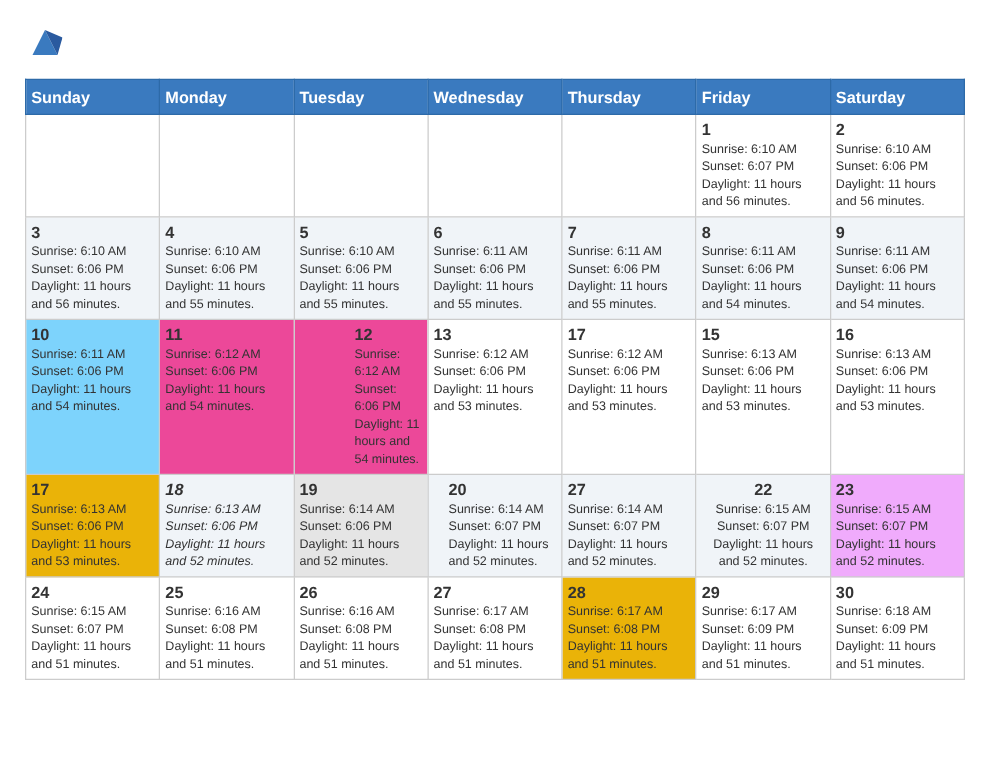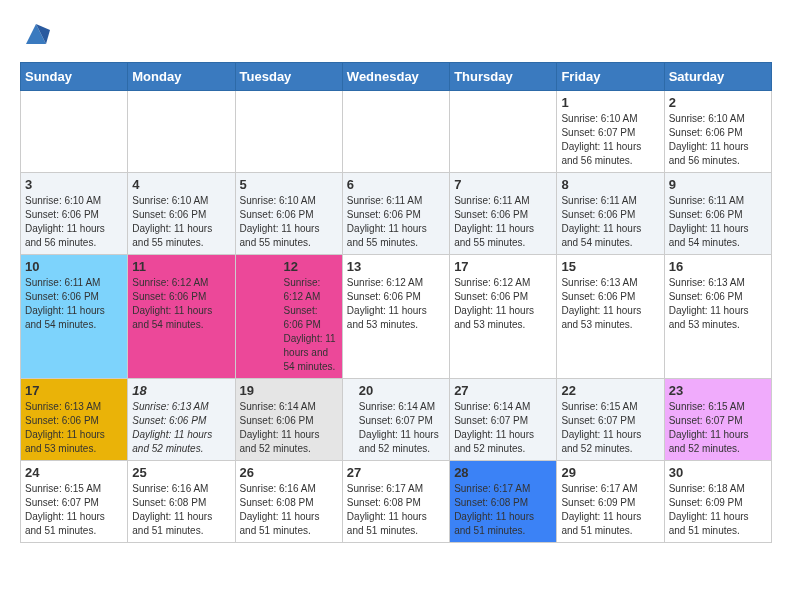--- a/index.html
+++ b/index.html
@@ -218,21 +218,21 @@
           <div class="day-info">Sunrise: 6:14 AM<br>Sunset: 6:06 PM<br>Daylight: 11 hours and 52 minutes.</div>
         </td>
         <td style="background: rgb(240, 244, 248); padding-left: 16px;">
           <span class="day-num">20</span>
           <div class="day-info">Sunrise: 6:14 AM<br>Sunset: 6:07 PM<br>Daylight: 11 hours and 52 minutes.</div>
         </td>
         <td style="background: rgb(240, 244, 248);">
           <span class="day-num">27</span>
           <div class="day-info">Sunrise: 6:14 AM<br>Sunset: 6:07 PM<br>Daylight: 11 hours and 52 minutes.</div>
         </td>
-        <td style="background: rgb(240, 244, 248);">
+        <td style="background: rgb(240, 244, 248); text-align: center;">
           <span class="day-num">22</span>
           <div class="day-info">Sunrise: 6:15 AM<br>Sunset: 6:07 PM<br>Daylight: 11 hours and 52 minutes.</div>
         </td>
         <td style="background: #f0abfc;">
           <span class="day-num">23</span>
           <div class="day-info">Sunrise: 6:15 AM<br>Sunset: 6:07 PM<br>Daylight: 11 hours and 52 minutes.</div>
         </td>
       </tr>
       <tr>
         <td style="background: rgb(255, 255, 255);">
@@ -244,21 +244,21 @@
           <div class="day-info">Sunrise: 6:16 AM<br>Sunset: 6:08 PM<br>Daylight: 11 hours and 51 minutes.</div>
         </td>
         <td style="background: rgb(255, 255, 255);">
           <span class="day-num">26</span>
           <div class="day-info">Sunrise: 6:16 AM<br>Sunset: 6:08 PM<br>Daylight: 11 hours and 51 minutes.</div>
         </td>
         <td style="background: rgb(255, 255, 255);">
           <span class="day-num">27</span>
           <div class="day-info">Sunrise: 6:17 AM<br>Sunset: 6:08 PM<br>Daylight: 11 hours and 51 minutes.</div>
         </td>
-        <td style="background: #3b82f6;">
+        <td style="background: #eab308;">
           <span class="day-num">28</span>
           <div class="day-info">Sunrise: 6:17 AM<br>Sunset: 6:08 PM<br>Daylight: 11 hours and 51 minutes.</div>
         </td>
         <td style="background: rgb(255, 255, 255); margin-top: 32px;">
           <span class="day-num">29</span>
           <div class="day-info">Sunrise: 6:17 AM<br>Sunset: 6:09 PM<br>Daylight: 11 hours and 51 minutes.</div>
         </td>
         <td style="background: rgb(255, 255, 255);">
           <span class="day-num">30</span>
           <div class="day-info">Sunrise: 6:18 AM<br>Sunset: 6:09 PM<br>Daylight: 11 hours and 51 minutes.</div>

